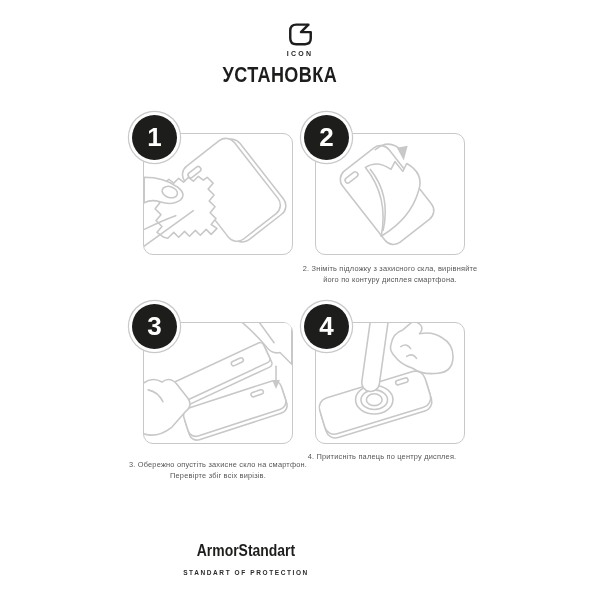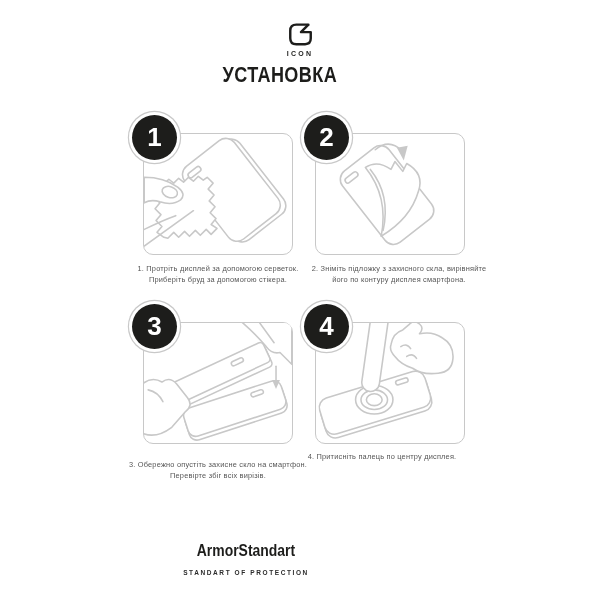--- a/index.html
+++ b/index.html
@@ -18,21 +18,21 @@
          background:#fff;box-sizing:border-box;}
   .panel svg{width:100%;height:100%;display:block;border-radius:8px;}
   .badge{position:absolute;width:45px;height:45px;border-radius:50%;background:#1d1d1b;
          box-shadow:0 0 0 3px #fff,0 0 0 4.2px #c8c8c8;display:flex;align-items:center;justify-content:center;
          color:#fff;font-size:26px;font-weight:800;z-index:5;}
   .caption{position:absolute;width:200px;text-align:center;font-size:7.4px;line-height:10.5px;
            color:#555;letter-spacing:.2px;}
   .caption div{white-space:nowrap;}
   
   .p1{left:143px;top:133px;}  .b1{left:132px;top:115px;}  .c1{left:118px;top:264px;}
-  .p2{left:315px;top:133px;}  .b2{left:304px;top:115px;}  .c2{left:299px;top:264px;}
+  .p2{left:315px;top:133px;}  .b2{left:304px;top:115px;}  .c2{left:290px;top:264px;}
   .p3{left:143px;top:322px;}  .b3{left:132px;top:304px;}  .c3{left:118px;top:452px;margin-top:8px;}
   .p4{left:315px;top:322px;}  .b4{left:304px;top:304px;}  .c4{left:282px;top:452px;}
   
   .ln{fill:none;stroke:#c8c8c8;stroke-width:1.6;stroke-linecap:round;stroke-linejoin:round;}
   .fw{fill:#fff;stroke:#c8c8c8;stroke-width:1.6;stroke-linecap:round;stroke-linejoin:round;}
   .ah{fill:#c8c8c8;stroke:none;}
   
   .footer{position:absolute;left:0;width:492px;text-align:center;}
   .footer-name{top:541px;font-size:17px;font-weight:bold;color:#1d1d1b;}
   .footer-name span{display:inline-block;transform:scaleX(.82);transform-origin:center;}
@@ -63,24 +63,20 @@
       <g transform="rotate(-38 88 56)">
         <rect class="fw" x="60" y="14" width="64" height="94" rx="11"></rect>
         <rect class="fw" x="56" y="10" width="64" height="94" rx="11"></rect>
         <rect class="ln" x="62" y="17" width="15" height="5.5" rx="2.75"></rect>
       </g>
       <path class="fw" d="M10,52 15,47 20,51 25,46 30,50 35,45 40,49 45,44 50,48 55,43 60,47 64,44 70,50 65,56 71,62 66,68 72,74 67,80 73,86 68,92 74,96 68,102 63,97 57,103 52,98 46,104 41,99 35,105 30,100 24,106 20,105 13,100 18,94 12,88 17,82 11,76 16,70 10,64 15,58 Z"></path>
       <path class="ln" d="M0,114 L50,78 M0,97 Q18,88 32,83"></path>
       <path class="fw" d="M0,44 Q20,44 34,54 Q43,61 37,67 Q29,73 16,69 Q7,66 0,70 Z"></path>
       <ellipse class="ln" cx="26" cy="59" rx="8" ry="5.5" transform="rotate(18 26 59)"></ellipse>
     </svg>
-  </div>
-  <div class="caption c1">
-    <div>1. Протріть дисплей за допомогою серветок.</div>
-    <div>Приберіть бруд за допомогою стікера.</div>
   </div>
 
   <div class="badge b2">
     <span>2</span>
   </div>
   <div class="panel p2">
     <svg viewBox="0 0 150 122">
       <g transform="rotate(-38 72 62)">
         <rect class="fw" x="42" y="16" width="60" height="92" rx="11"></rect>
         <rect class="ln" x="47" y="23" width="15" height="5.5" rx="2.75"></rect>

